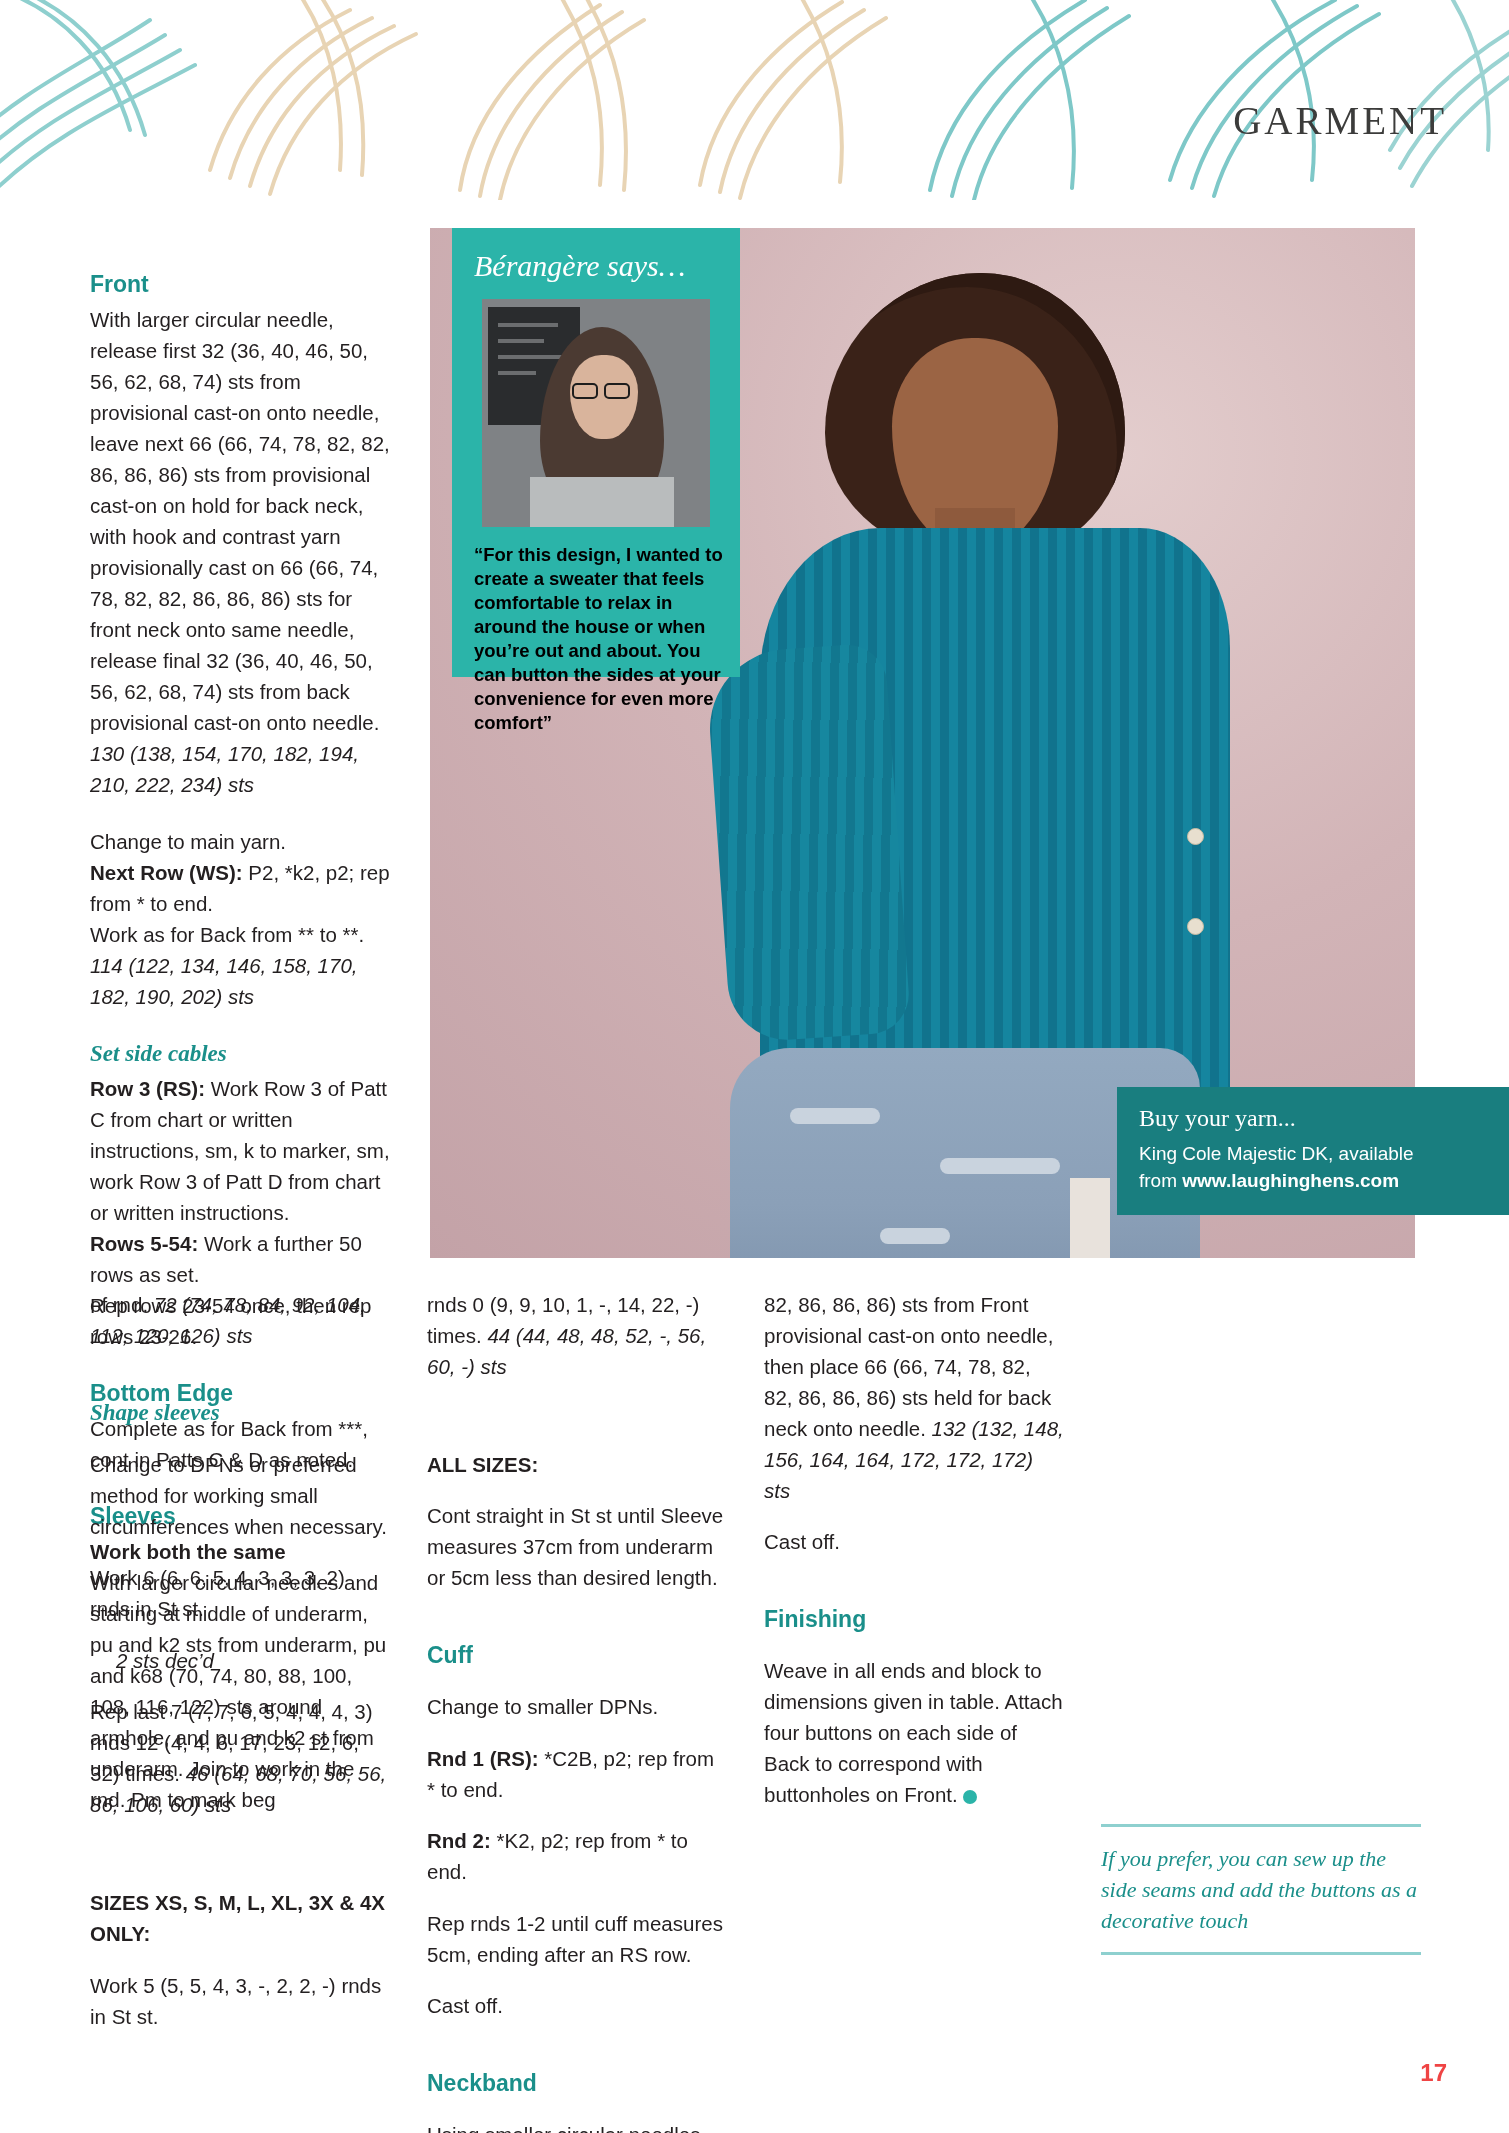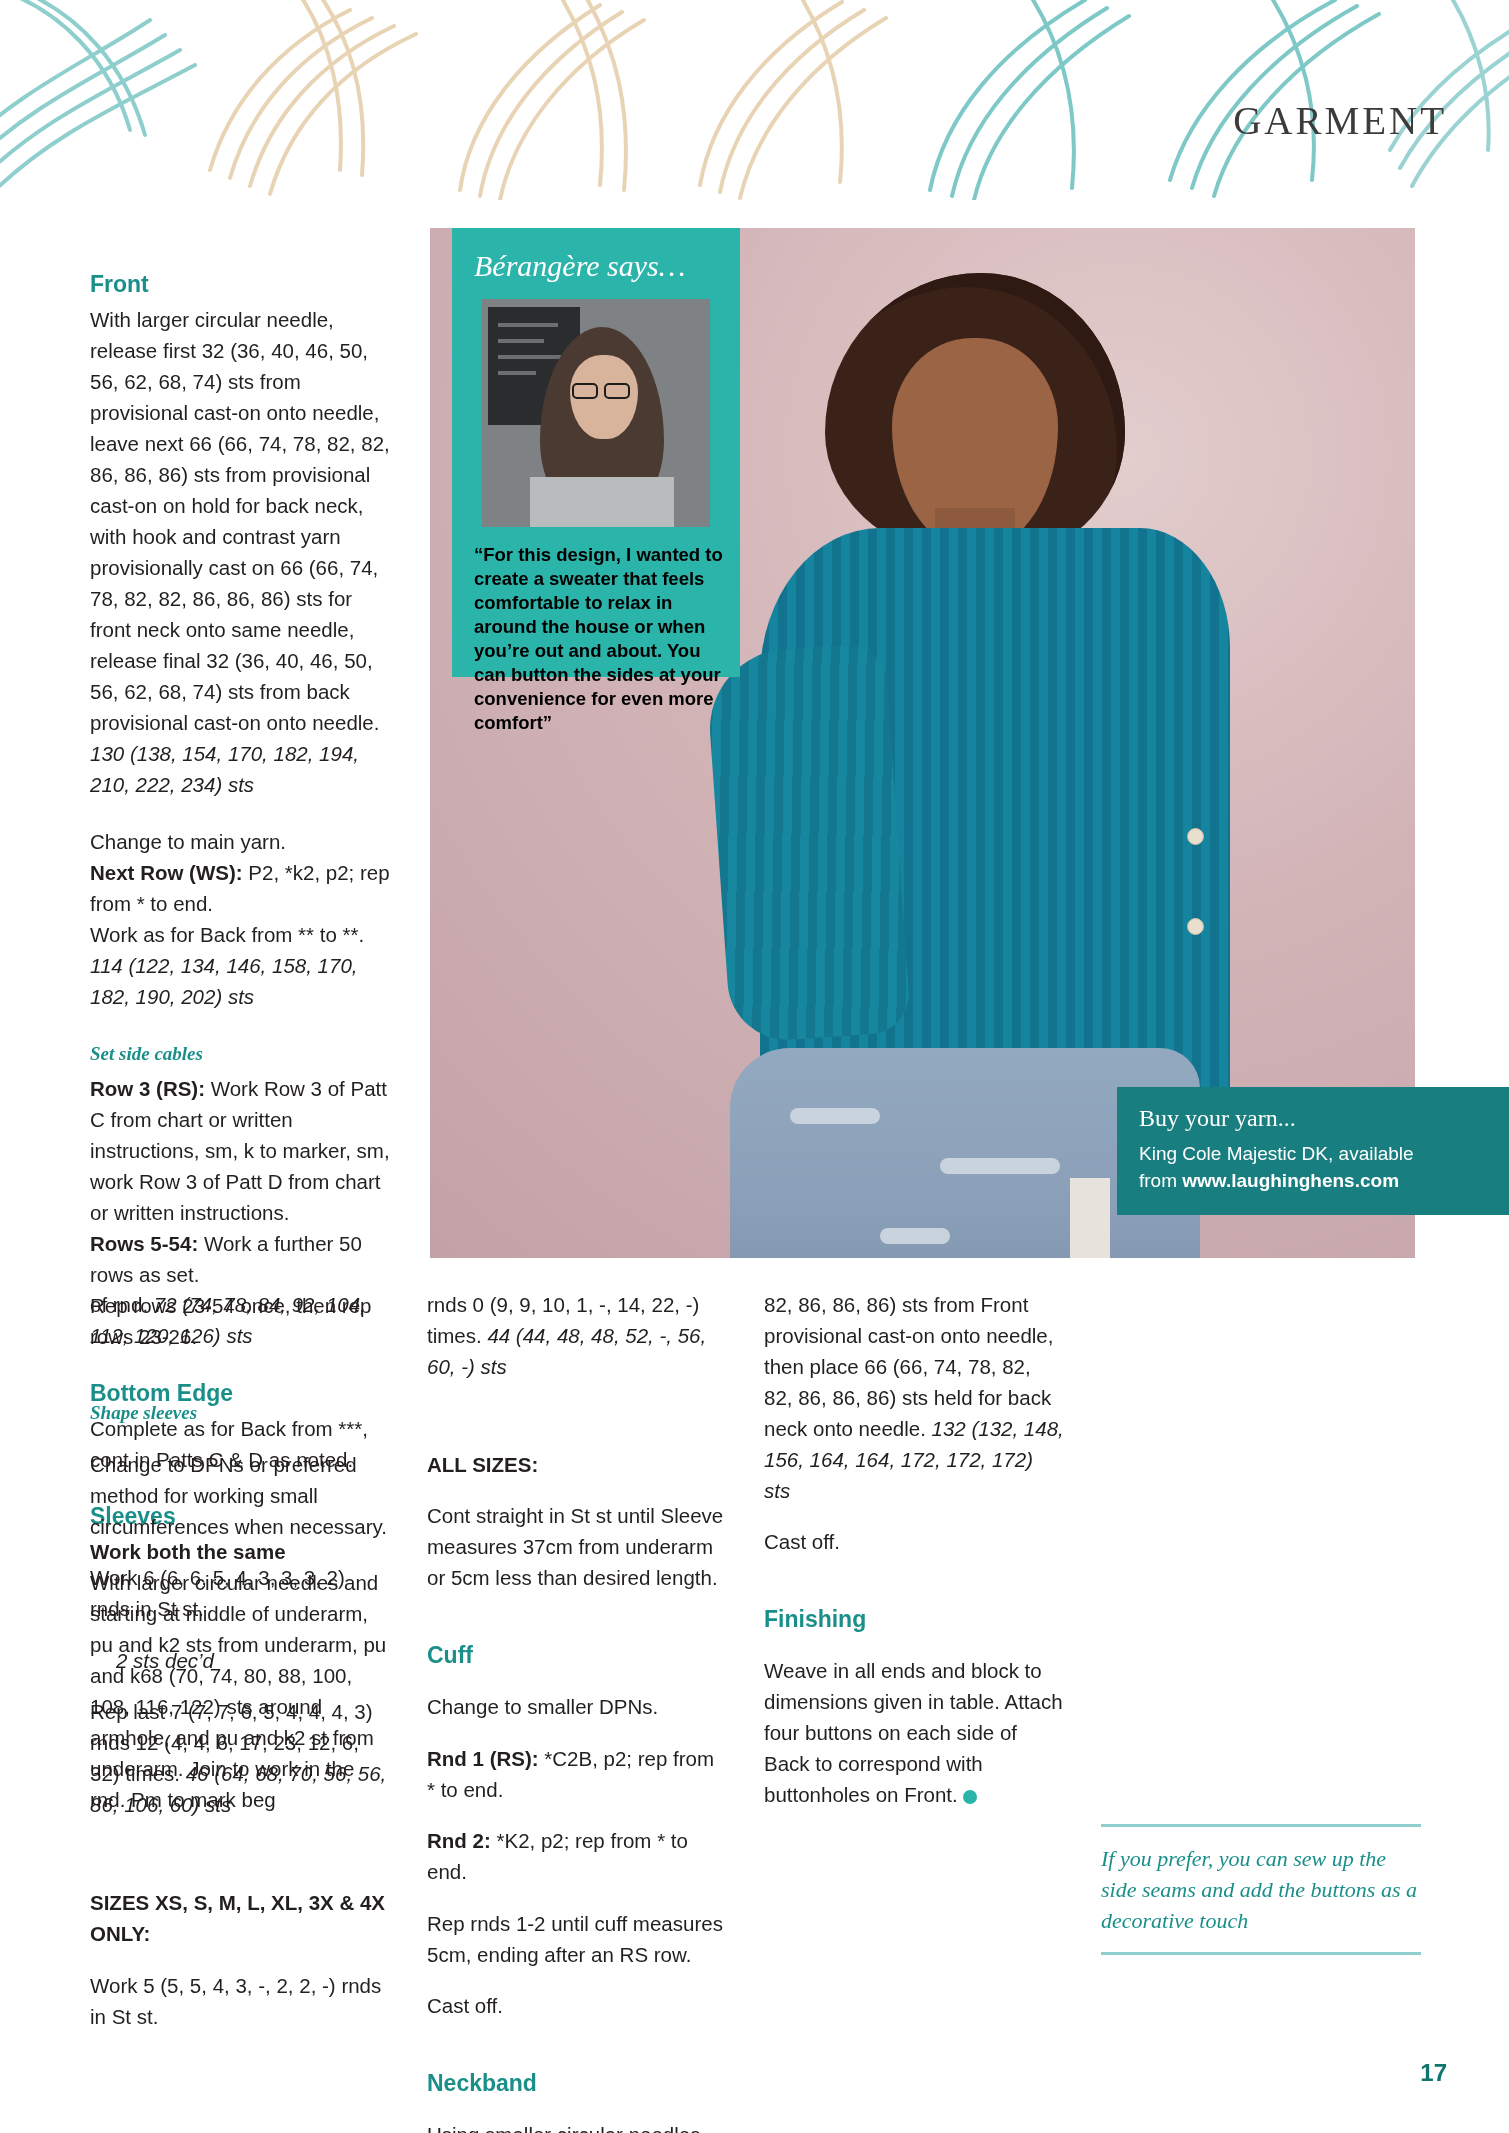--- a/index.html
+++ b/index.html
@@ -33,21 +33,21 @@
     position:absolute; left:90px; top:245px; width:300px;
     font-size:20.5px; line-height:31px; color:#231f20;margin-top:24px;
   }
   .col-left-top p { margin:0 0 0 0; }
 
   h3.sec {
     color:#1a8f8a; font-size:23px; font-weight:bold; margin:0 0 4px 0;
     font-family:"Liberation Sans", sans-serif;
   }
   h3.sec.italic {
-    font-style:italic; font-family:"Liberation Serif", serif; font-size:19px;
+    font-style:italic; font-family:"Liberation Serif", serif; font-size:23px;
   }
   .spacer { height:26px; }
   .it { font-style:italic; }
   .bd { font-weight:bold; }
   .indent { display:block; padding-left:26px; text-indent:0; }
 
   
   .photo-block {
     position:absolute; left:430px; top:228px; width:985px; height:1030px;
     overflow:hidden;
@@ -155,21 +155,21 @@
   .tip {
     position:absolute; left:1101px; top:1787px; width:320px;
     border-top:3px solid #8ed0cf; border-bottom:3px solid #8ed0cf;
     padding:16px 0 16px 0;
     color:#1a8f8a; font-family:"Liberation Serif", serif; font-style:italic;
     font-size:22px; line-height:31px;margin-top:37px;
   }
 
   .pagenum {
     position:absolute; right:62px; bottom:46px;
-    font-size:24px; font-weight:bold; color:#0f766e;
+    font-size:24px; font-weight:bold; color:#ef4444;
   }
   .flower {
     display:inline-block; width:14px; height:14px; border-radius:50%;
     background:#2bb4a9; vertical-align:middle; margin-left:5px;
   }
 </style>
 </head>
 <body>
 
 <div class="page">

